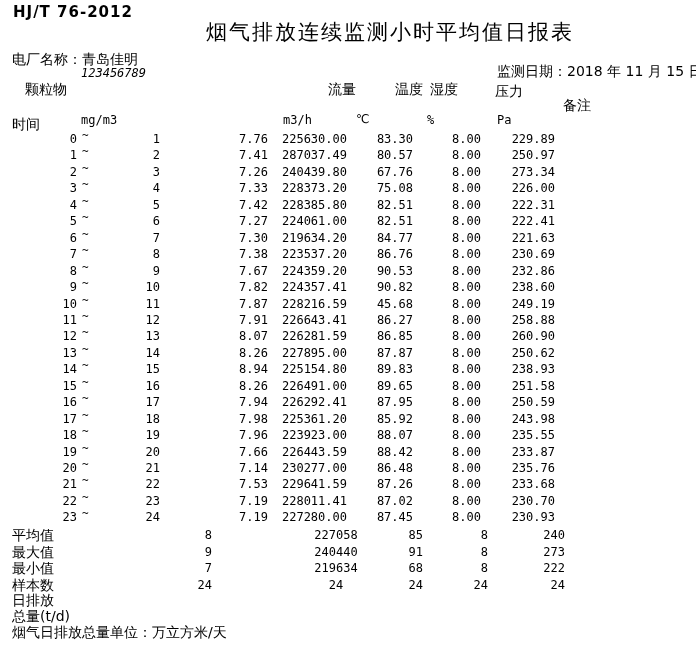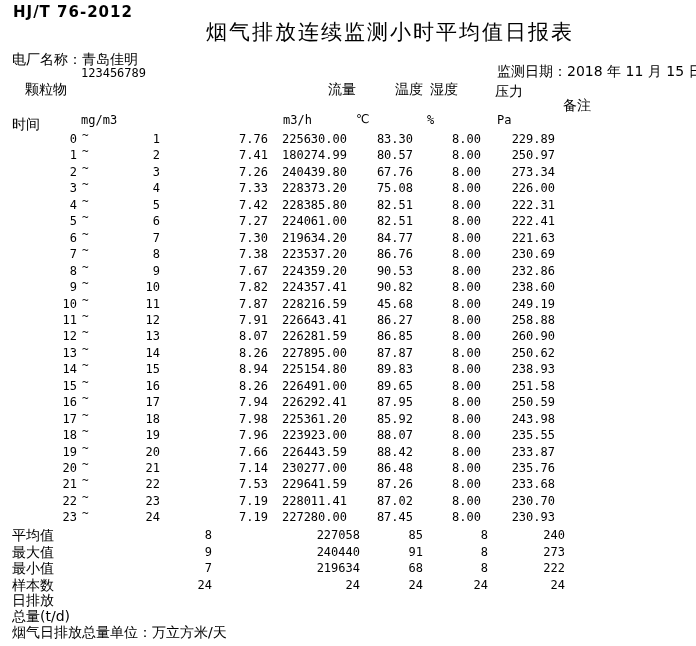--- a/index.html
+++ b/index.html
@@ -4,21 +4,21 @@
 <style>
   html,body{margin:0;padding:0;background:#fff;}
   .page{position:relative;width:696px;height:646px;background:#ffffff;color:#000;
         font-family:"DejaVu Sans",sans-serif;overflow:hidden;}
   .abs{position:absolute;white-space:pre;}
   .std{top:3px;left:13px;font-size:15px;font-weight:bold;letter-spacing:1px;}
   .title{top:18px;left:85px;width:610px;text-align:center;font-size:21px;font-weight:normal;letter-spacing:2px;}
   .cjk{font-size:14px;}
   .plant{top:51px;left:12px;}
   .tick{top:61px;left:13px;font-size:14px;}
-  .code{top:66px;left:81px;}
+  .code{top:66px;left:81px;font-style:italic;}
   .date{top:63px;left:497px;}
   .lab-dust{top:81px;left:25px;}
   .lab-flow{top:81px;left:328px;}
   .lab-temp{top:81px;left:395px;}
   .lab-hum{top:81px;left:430px;}
   .lab-pres{top:83px;left:495px;}
   .lab-time{top:97px;left:12px;margin-top:19px;}
   .lab-remark{top:97px;left:563px;}
   .num{font-family:"DejaVu Sans Mono",monospace;font-size:12px;}
   .u-dust{top:113px;left:81px;}
@@ -35,21 +35,21 @@
   .c-dust{left:210px;width:58px;}
   .c-flow{left:257px;width:90px;}
   .c-temp{left:363px;width:50px;}
   .c-hum{left:431px;width:50px;}
   .c-pres{left:495px;width:60px;}
   .srow{position:absolute;left:0;width:696px;height:17px;}
   .s-label{position:absolute;top:0;left:12px;font-size:14px;white-space:pre;}
   .sv{position:absolute;top:1px;font-family:"DejaVu Sans Mono",monospace;font-size:12px;
       text-align:right;white-space:pre;}
   .sv0{left:162px;width:50px;}
-  .sv1{left:280px;width:80px;}
+  .sv1{left:296px;width:80px;text-align:center;}
   .sv2{left:383px;width:40px;}
   .sv3{left:448px;width:40px;}
   .sv4{left:515px;width:50px;}
   .daily1{top:592px;left:12px;}
   .daily2{top:608px;left:12px;}
   .note{top:624px;left:12px;}
 </style>
 </head>
 <body>
 
@@ -86,21 +86,21 @@
     <span class="c c-temp">83.30</span>
     <span class="c c-hum">8.00</span>
     <span class="c c-pres">229.89</span>
   </div>
 
   <div class="row" style="top: 148px;">
     <span class="c c-from">1</span>
     <span class="c c-tilde">~</span>
     <span class="c c-to">2</span>
     <span class="c c-dust">7.41</span>
-    <span class="c c-flow">180274.99</span>
+    <span class="c c-flow">287037.49</span>
     <span class="c c-temp">80.57</span>
     <span class="c c-hum">8.00</span>
     <span class="c c-pres">250.97</span>
   </div>
 
   <div class="row" style="top: 165px;">
     <span class="c c-from">2</span>
     <span class="c c-tilde">~</span>
     <span class="c c-to">3</span>
     <span class="c c-dust">7.26</span>

